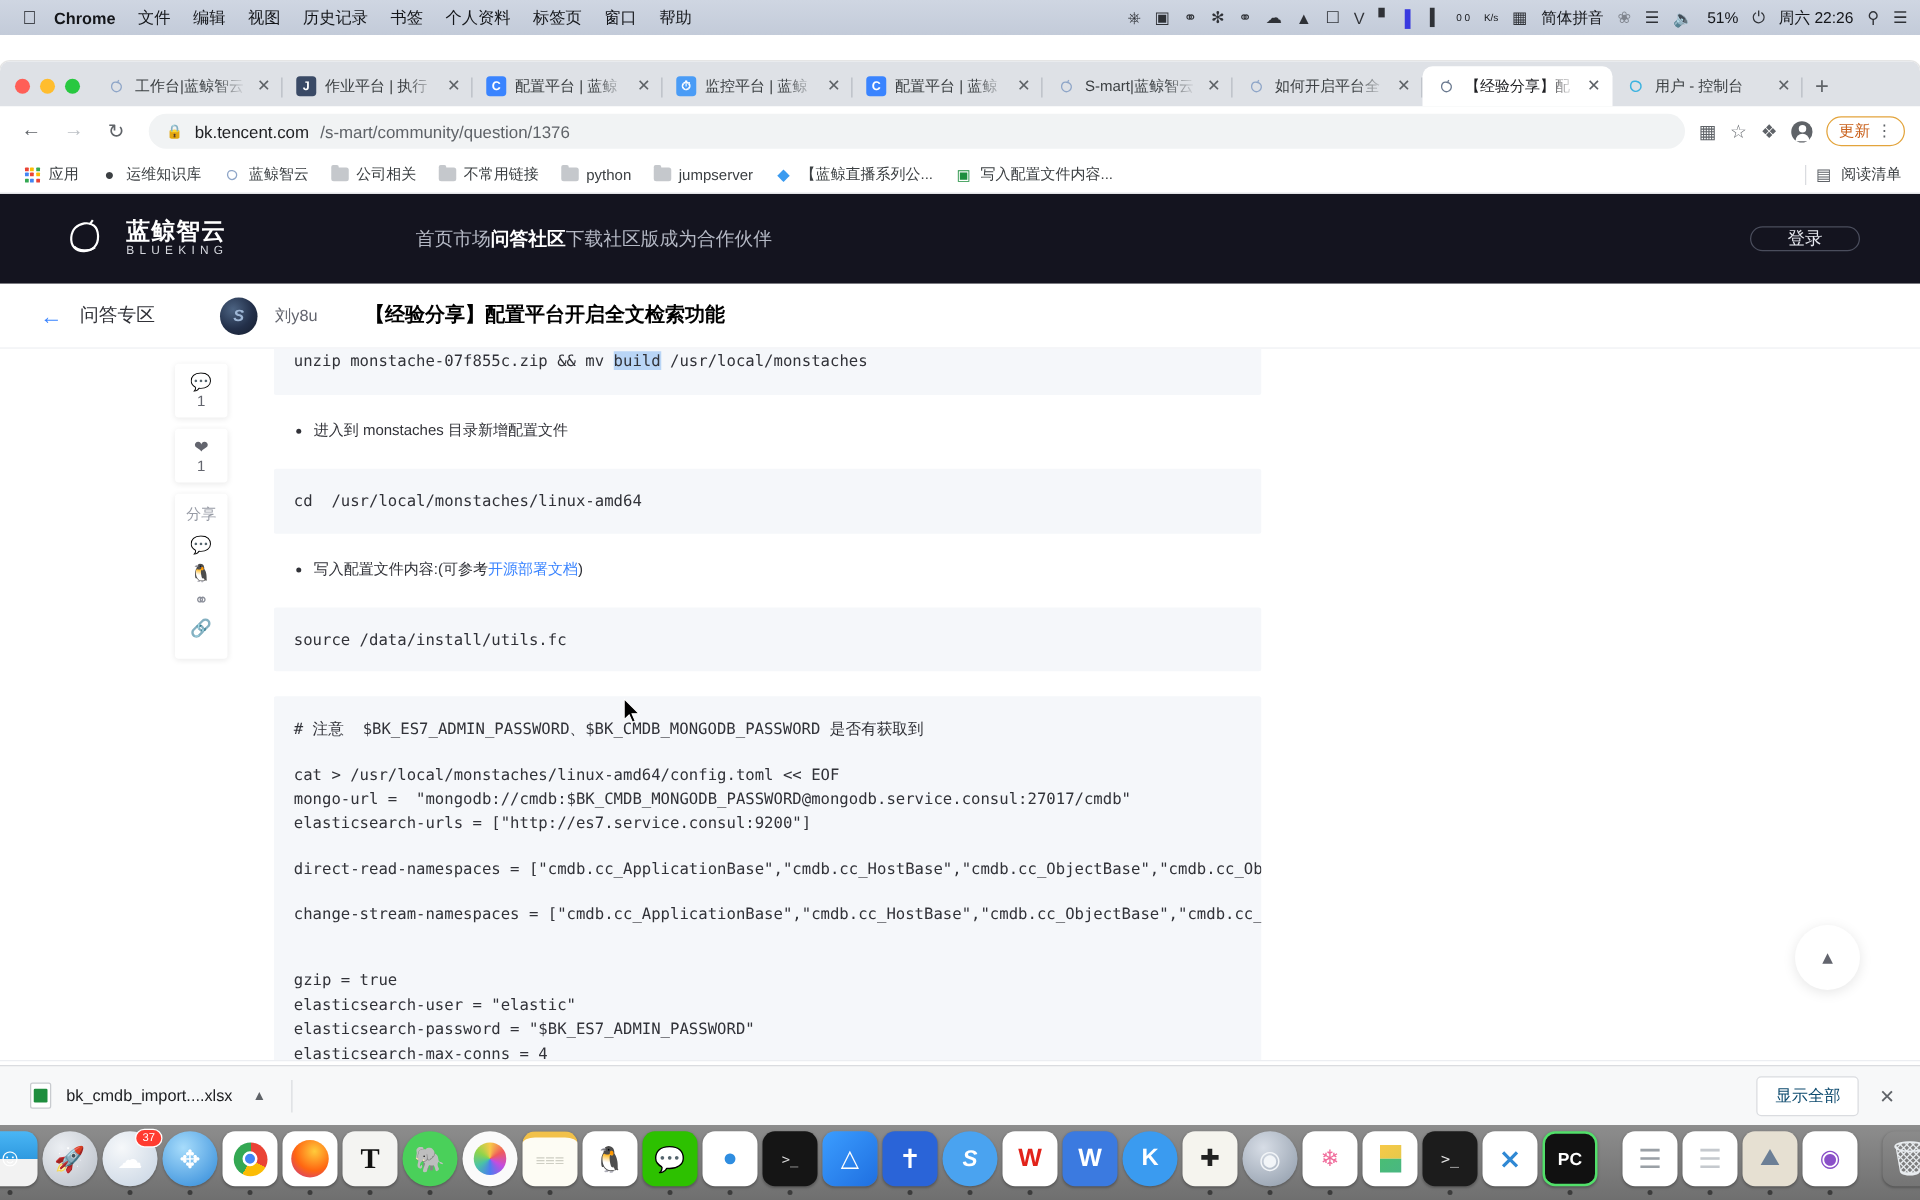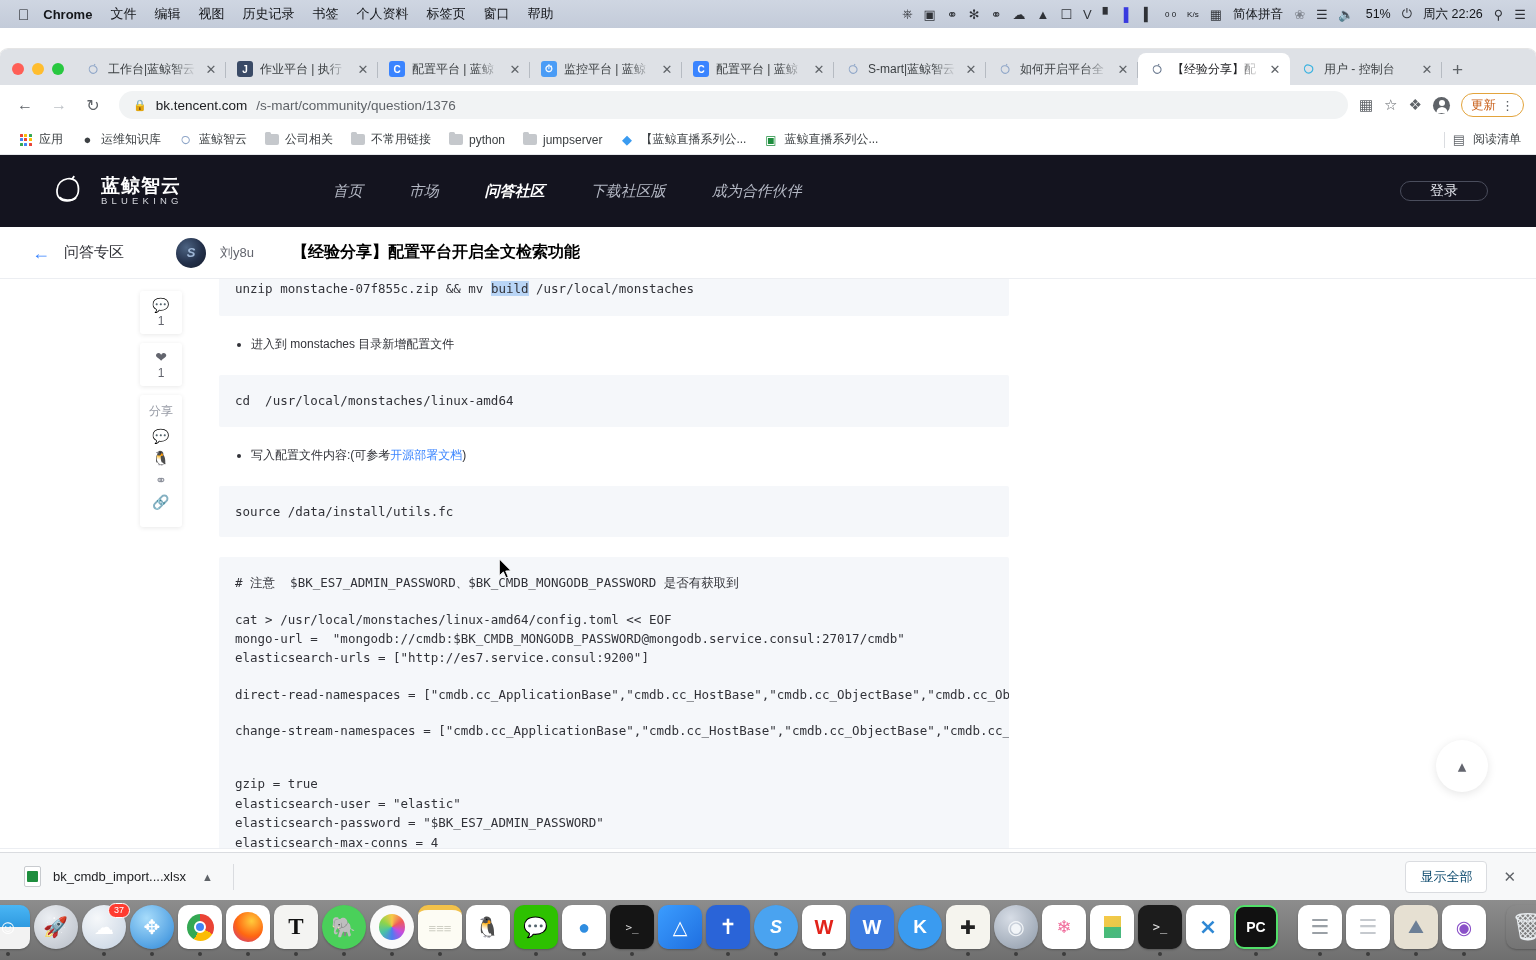--- a/index.html
+++ b/index.html
@@ -143,21 +143,21 @@
 
   .sitehead {
     height: 72px; background: #14141f;
     display: flex; align-items: center; padding: 0 48px;
   }
   .logo { display: flex; align-items: center; gap: 11px; }
   .logo svg { width: 42px; height: 42px; }
   .logo .lt { line-height: 1.05; }
   .logo .lt .cn { font-size: 19px; color: #fff; letter-spacing: 1px; font-weight: 600; }
   .logo .lt .en { font-size: 9.5px; color: #d5d7dd; letter-spacing: 4.2px; }
-  .navmenu { display: flex; align-items: flex-end; gap: 46px; margin-left: 150px; font-style: italic; }
+  .navmenu { display: flex; align-items: flex-end; margin-left: 150px; }
   .navmenu a { font-size: 15px; color: #b4b8c4; text-decoration: none; }
   .navmenu a.active { color: #fff; font-weight: bold; }
   .loginbtn {
     margin-left: auto; border: 1px solid #4a4d5c; color: #e6e8ef;
     border-radius: 17px; padding: 0 29px; font-size: 14px;
   }
 
   .crumbbar {
     height: 52px; background: #fff; display: flex; align-items: center;
     padding: 0 32px; border-bottom: 1px solid #eceef2; gap: 14px;
@@ -507,21 +507,21 @@
             <span class="folder"></span>
           </span>
         <span>jumpserver</span>
       </div>
       <div class="bm">
         <span class="bicon" style="color:#3a9bf0;font-size:13px">◆</span>
         <span>【蓝鲸直播系列公...</span>
       </div>
       <div class="bm">
         <span class="bicon" style="color:#1e8e3e;font-size:12px">▣</span>
-        <span>蓝鲸直播系列公...</span>
+        <span>写入配置文件内容...</span>
       </div>
       <div class="bm-right">
         <span class="bm-sep"></span>
         <span style="font-size:13px;color:#5f6368">▤</span>
         <span>阅读清单</span>
       </div>
     </div>
 
     <div class="page">
 

